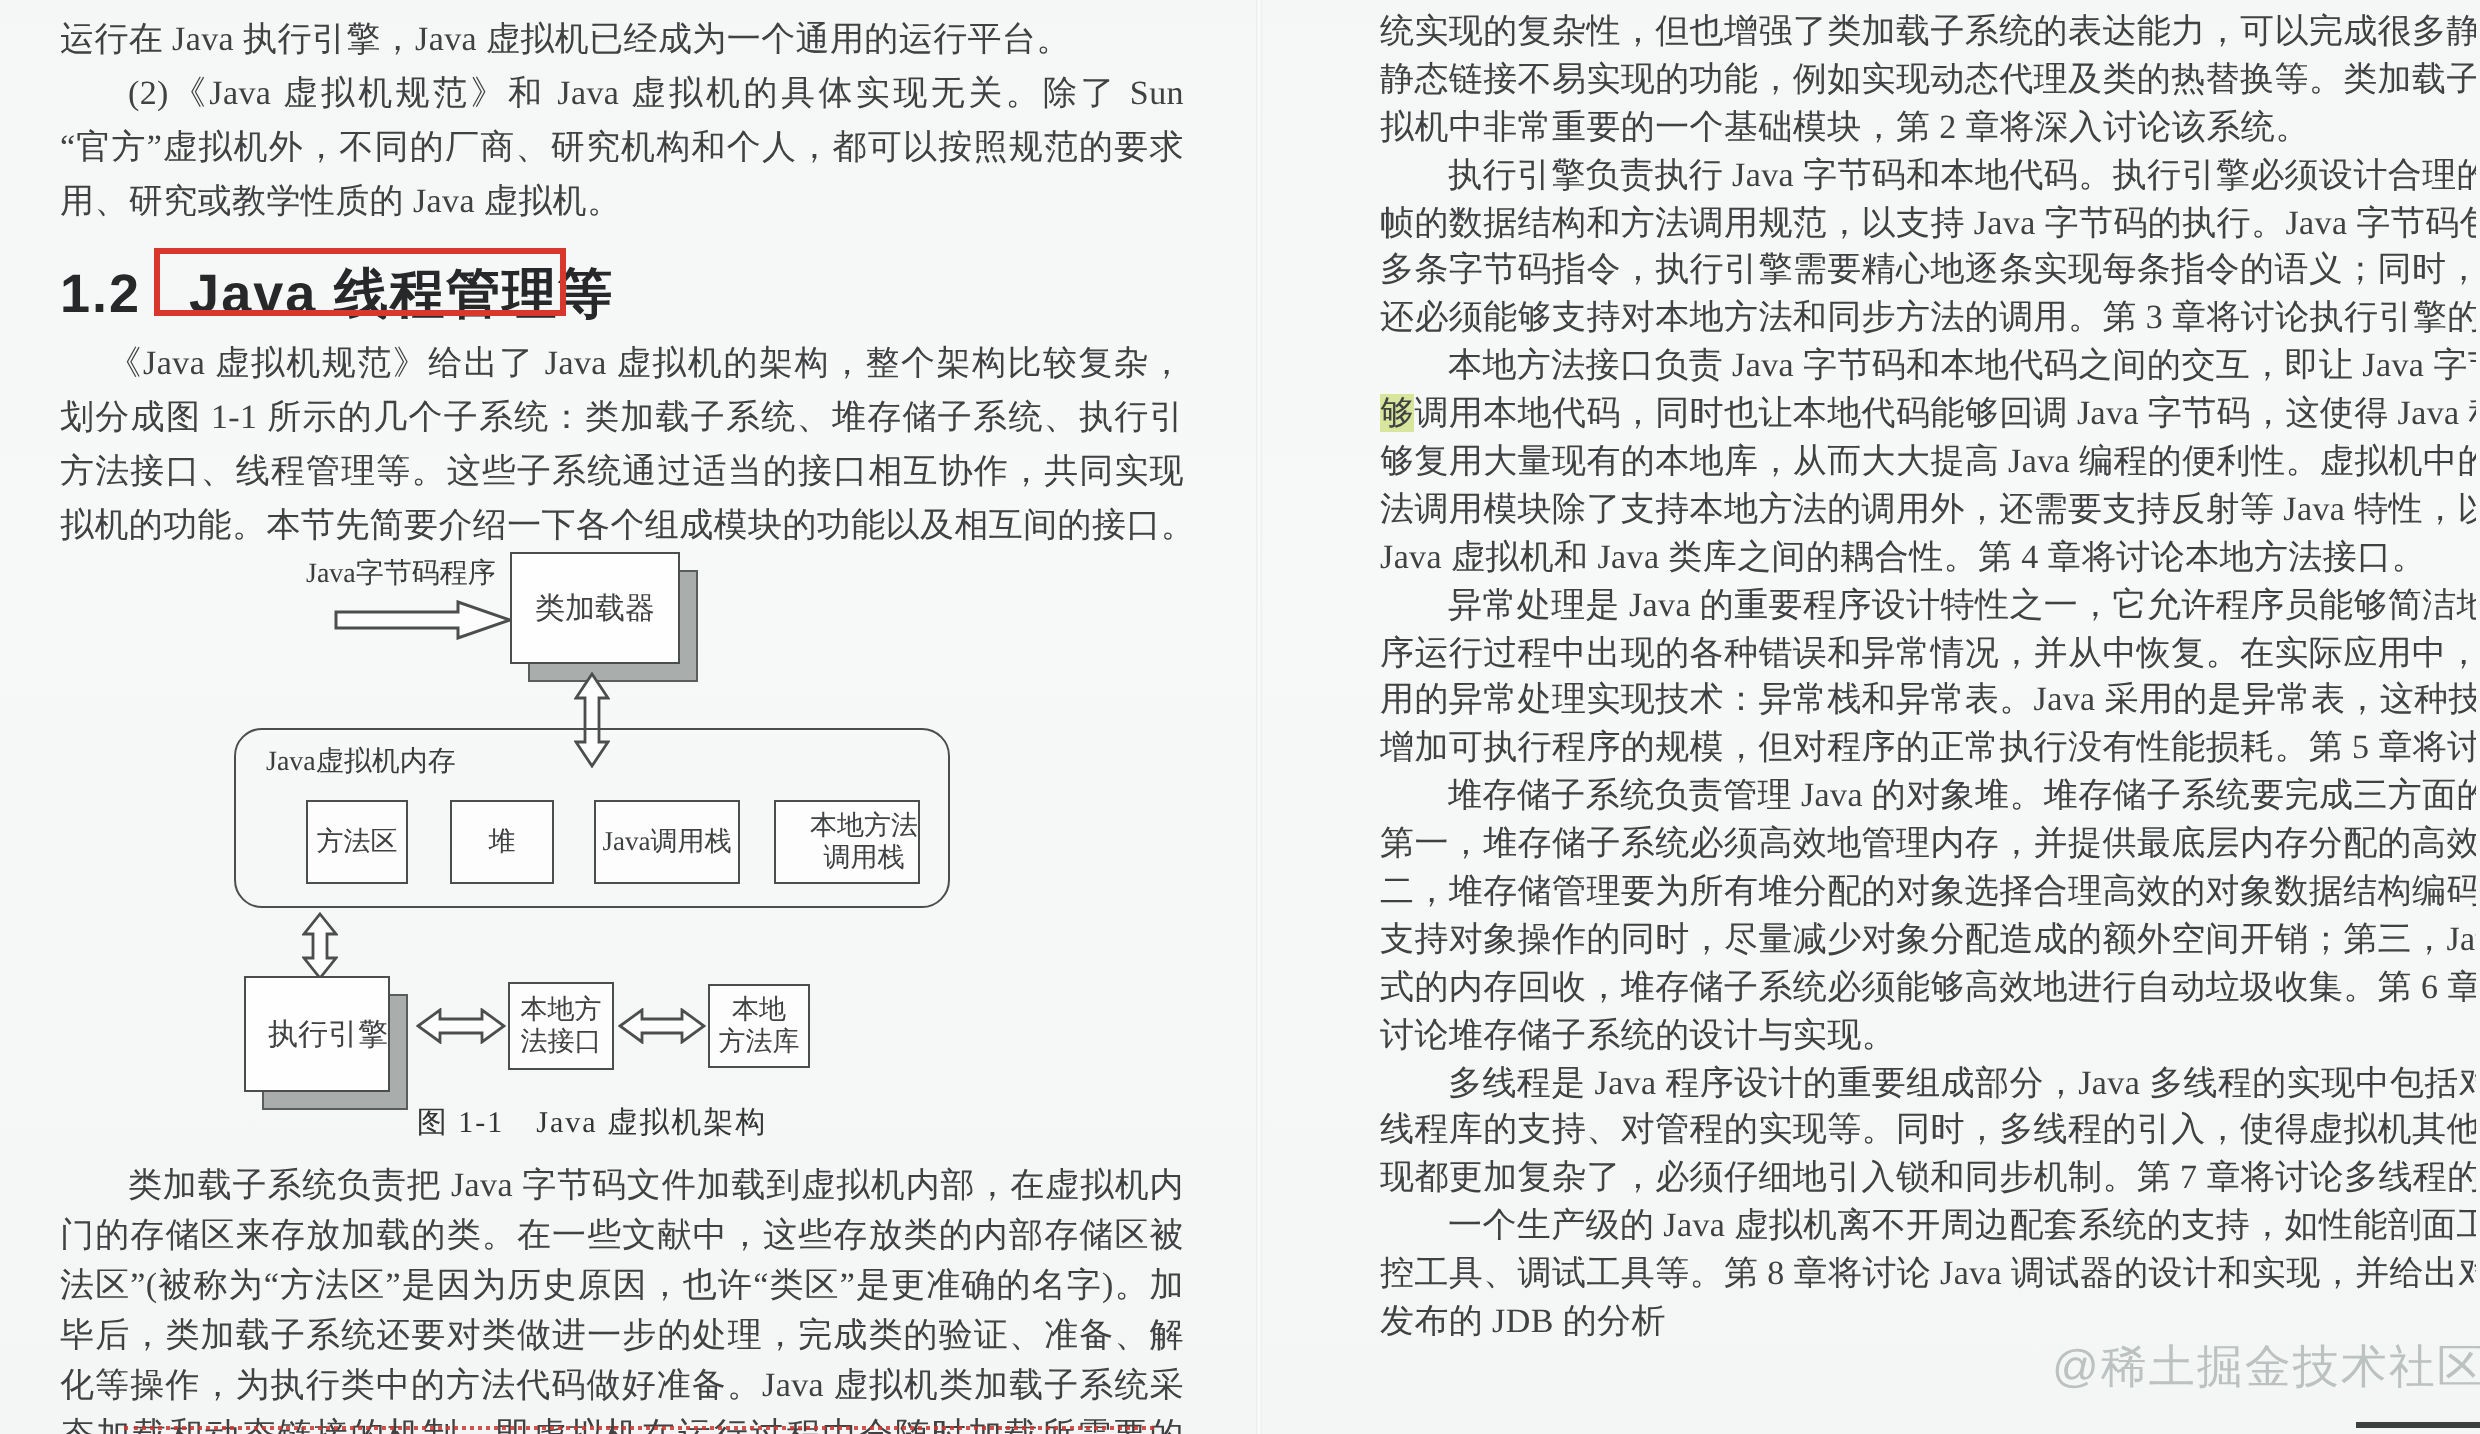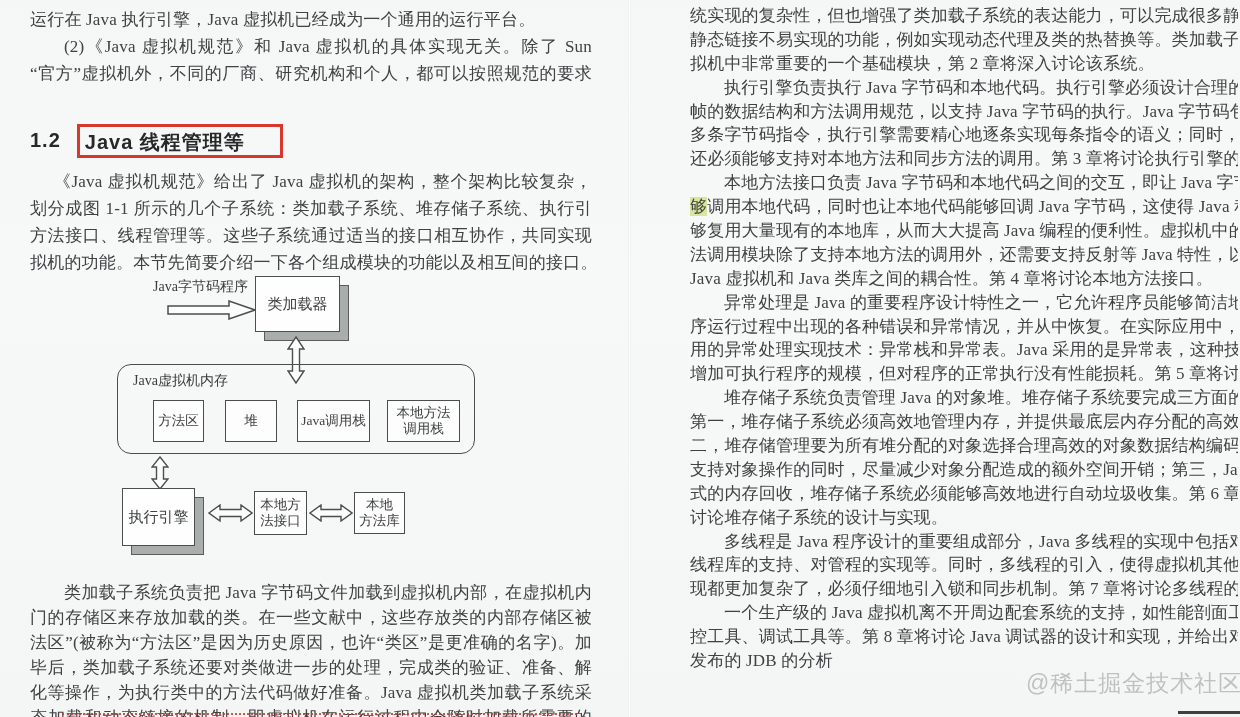--- a/index.html
+++ b/index.html
@@ -17,23 +17,23 @@
   .ln{height:27px;line-height:27px;font-size:17px;overflow:hidden;white-space:nowrap;letter-spacing:.2px;}
   .page.right .ln{height:23.9px;line-height:23.9px;white-space:nowrap;}
   .j{text-align:justify;white-space:normal;}
   .j::after{content:"";display:inline-block;width:100%;height:0;vertical-align:top;}
   .ind{text-indent:2em;}
   .ind15{text-indent:1.4em;}
   .p1{padding-top:6px;}
   .p2{position:absolute;left:0;top:168px;width:562px;}
   .p3{position:absolute;left:0;top:580px;width:562px;}
   .p3 .ln{height:25px;line-height:25px;}
-  .heading{position:absolute;left:0;top:129px;display:flex;
+  .heading{position:absolute;left:0;top:129px;display:flex;align-items:center;
     font-family:"Liberation Sans","DejaVu Sans",sans-serif;font-weight:bold;
-    font-size:20px;color:#26282a;letter-spacing:1px;}
+    font-size:27px;color:#26282a;letter-spacing:1px;}
   .heading .num{margin-right:24px;}
   .redbox{position:absolute;left:47px;top:-5px;width:206px;height:34px;
     border:3px solid #da372c;box-sizing:border-box;}
   .hl{background:#d8e59c;}
   
   .diagram{position:absolute;left:85px;top:276px;width:362px;height:300px;font-size:14px;}
   .dlabel{position:absolute;color:#3a3c3d;}
   .box3d{position:absolute;background:#fefefe;border:1.6px solid #4c4e4e;
     box-shadow:9px 9px 0 -1px #a9aeac,9px 9px 0 0 #5a5c5c;
     display:flex;align-items:center;justify-content:center;font-size:15px;box-sizing:border-box;}
@@ -56,20 +56,21 @@
 <body>
 
 <div class="stage">
   <div class="gutter"></div>
 
   <div class="page left">
     <div class="p1">
       <div class="ln">运行在 Java 执行引擎，Java 虚拟机已经成为一个通用的运行平台。</div>
       <div class="ln j ind">(2)《Java 虚拟机规范》和 Java 虚拟机的具体实现无关。除了 Sun (Oracle) 的</div>
       <div class="ln j">“官方”虚拟机外，不同的厂商、研究机构和个人，都可以按照规范的要求开发商</div>
+      <div class="ln">用、研究或教学性质的 Java 虚拟机。</div>
     </div>
 
     <div class="heading">
       <div class="redbox"></div>
       <span class="num">1.2</span>
       <span>Java 线程管理等</span>
     </div>
 
     <div class="p2">
       <div class="ln j ind15">《Java 虚拟机规范》给出了 Java 虚拟机的架构，整个架构比较复杂，但可以</div>
@@ -98,48 +99,49 @@
 
       <div class="dbox" style="left:38px;top:124px;width:51px;height:42px;">
         <span>方法区</span>
       </div>
       <div class="dbox" style="left:110px;top:124px;width:52px;height:42px;">
         <span>堆</span>
       </div>
       <div class="dbox" style="left:182px;top:124px;width:73px;height:42px;">
         <span>Java调用栈</span>
       </div>
-      <div class="dbox" style="left:272px;top:124px;width:73px;height:42px;">
+      <div class="dbox" style="left:272px;top:124px;width:73px;height:42px;justify-content:flex-end;">
         <span><span>本地方法</span><br><span>调用栈</span></span>
       </div>
 
       <svg class="arrow" style="left:36px;top:180px;" width="18" height="34">
         <polygon points="9,1 17,11 12.5,11 12.5,23 17,23 9,33 1,23 5.5,23 5.5,11 1,11" fill="#fdfdfd" stroke="#4c4e4e" stroke-width="1.4"></polygon>
       </svg>
 
-      <div class="box3d" style="left:7px;top:212px;width:73px;height:58px;">
+      <div class="box3d" style="left:7px;top:212px;width:73px;height:58px;justify-content:flex-end;">
         <span>执行引擎</span>
       </div>
 
       <svg class="arrow" style="left:93px;top:228px;" width="45" height="18">
         <polygon points="1,9 12,1 12,5.5 33,5.5 33,1 44,9 33,17 33,12.5 12,12.5 12,17" fill="#fdfdfd" stroke="#4c4e4e" stroke-width="1.4"></polygon>
       </svg>
 
       <div class="dbox" style="left:139px;top:215px;width:53px;height:44px;">
         <span><span>本地方</span><br><span>法接口</span></span>
       </div>
 
       <svg class="arrow" style="left:194px;top:228px;" width="44" height="18">
         <polygon points="1,9 12,1 12,5.5 32,5.5 32,1 43,9 32,17 32,12.5 12,12.5 12,17" fill="#fdfdfd" stroke="#4c4e4e" stroke-width="1.4"></polygon>
       </svg>
 
       <div class="dbox" style="left:239px;top:216px;width:51px;height:42px;">
         <span><span>本地</span><br><span>方法库</span></span>
       </div>
 
+      <div class="caption">图 1-1　Java 虚拟机架构</div>
     </div>
 
     <div class="p3">
       <div class="ln j ind">类加载子系统负责把 Java 字节码文件加载到虚拟机内部，在虚拟机内部有专</div>
       <div class="ln j">门的存储区来存放加载的类。在一些文献中，这些存放类的内部存储区被称为“方</div>
       <div class="ln j">法区”(被称为“方法区”是因为历史原因，也许“类区”是更准确的名字)。加载完</div>
       <div class="ln j">毕后，类加载子系统还要对类做进一步的处理，完成类的验证、准备、解析、初始</div>
       <div class="ln j">化等操作，为执行类中的方法代码做好准备。Java 虚拟机类加载子系统采用了动</div>
       <div class="ln j">态加载和动态链接的机制，即虚拟机在运行过程中会随时加载所需要的类，并把加</div>
     </div>

